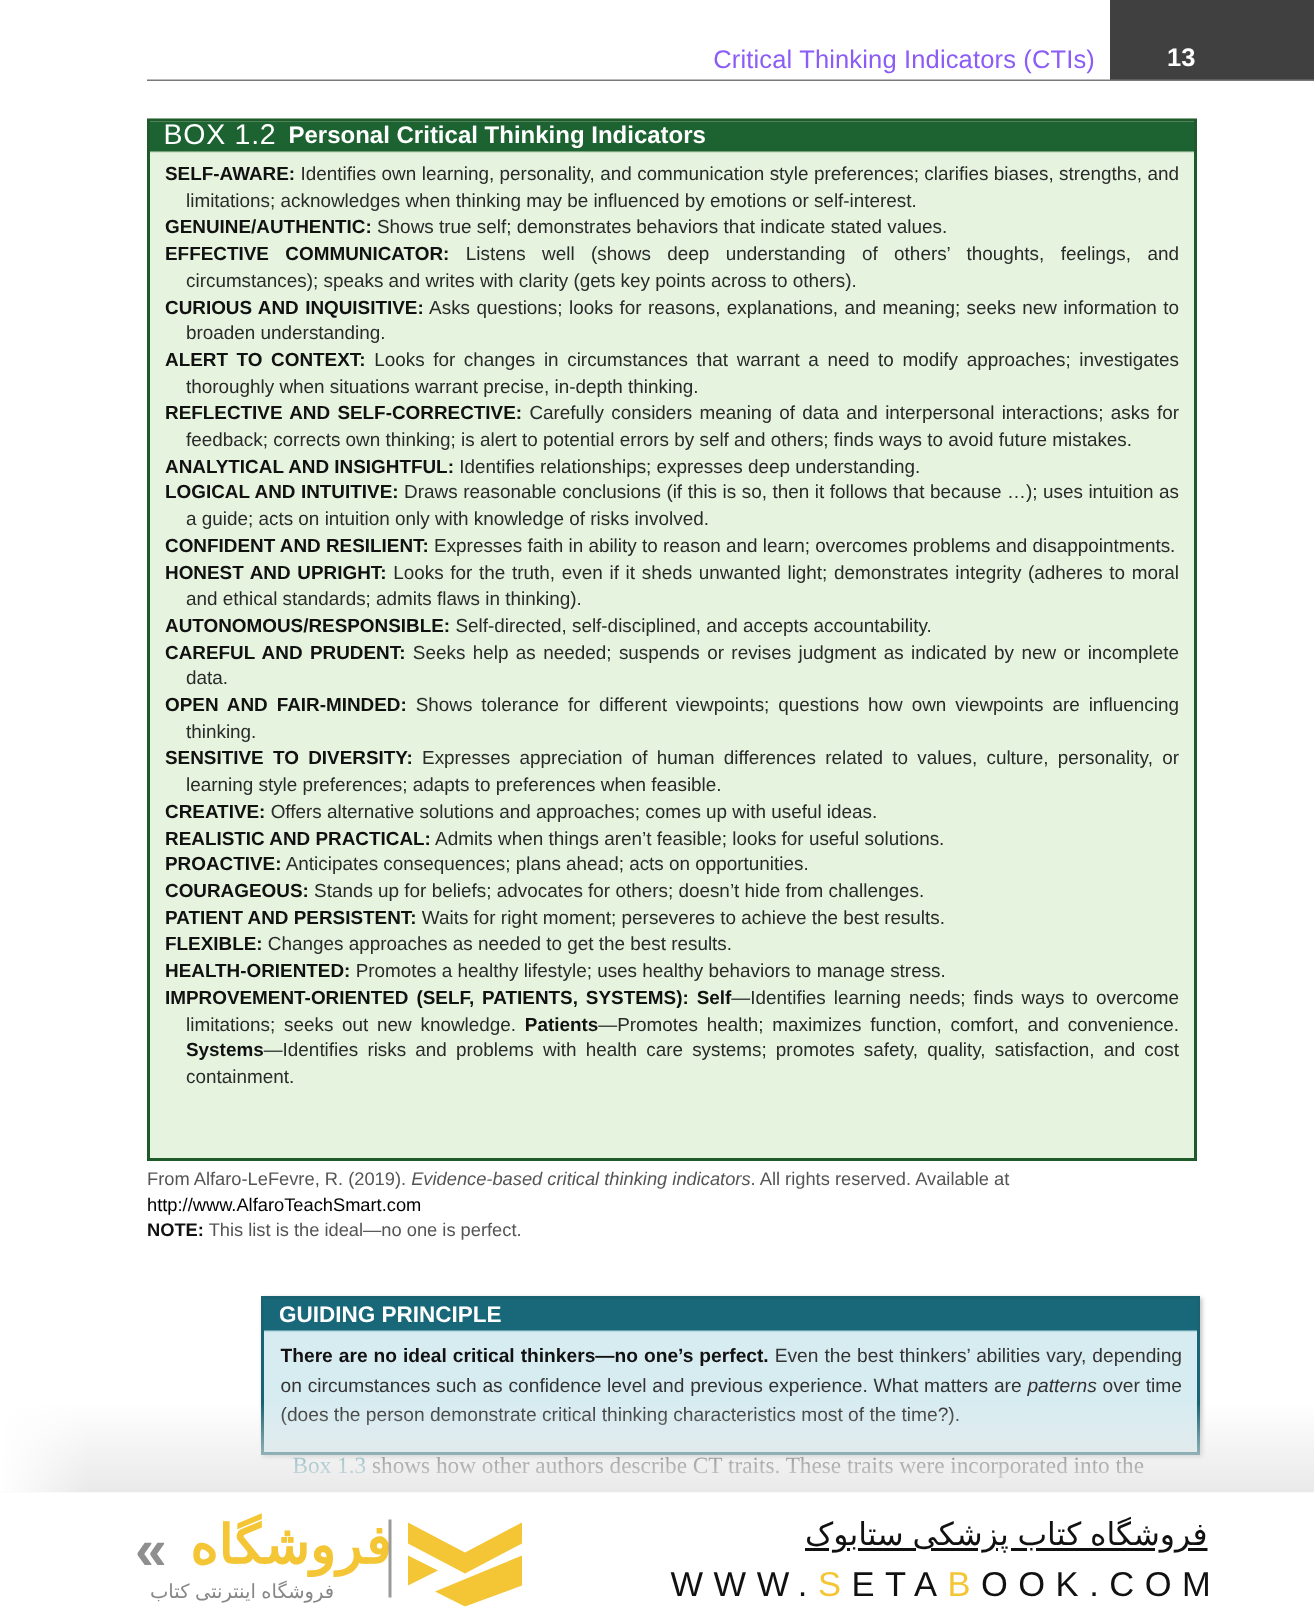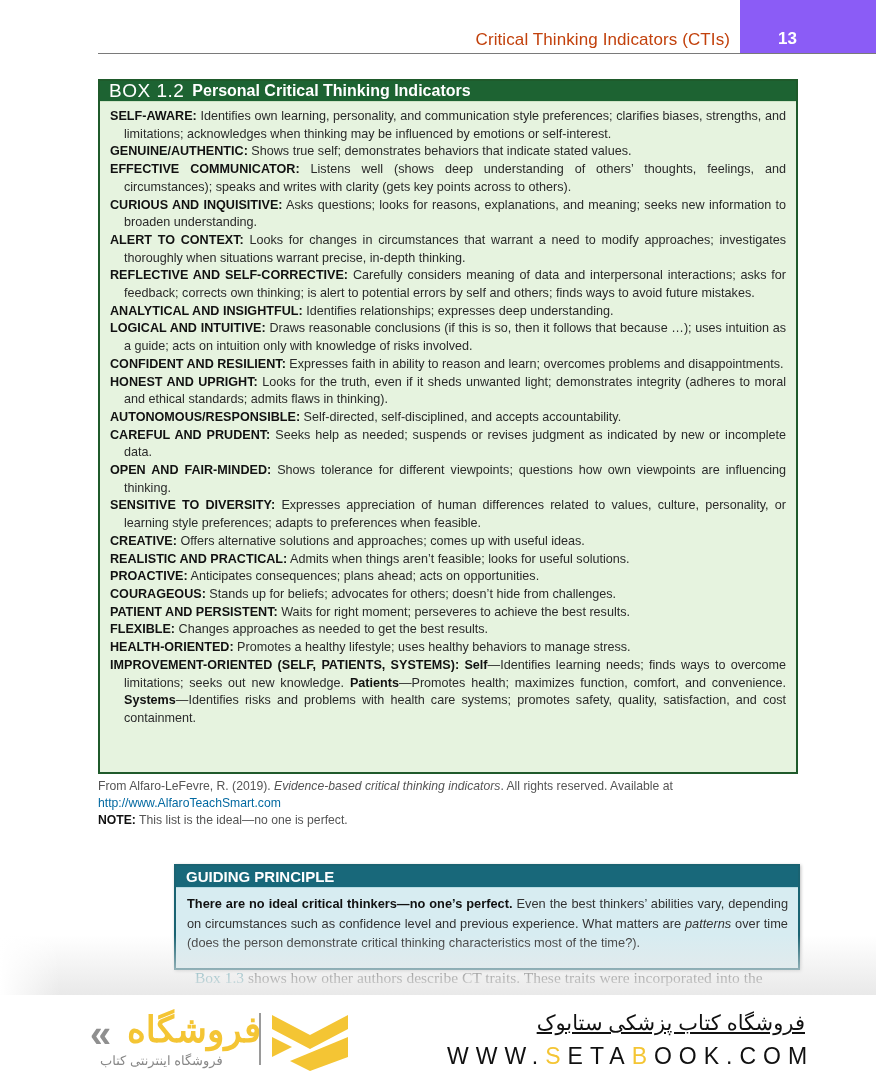--- a/index.html
+++ b/index.html
@@ -19,25 +19,25 @@
       background: linear-gradient(to right, #ffffff, rgba(255,255,255,0));
     }
 
     
     .running-header {
       position: absolute; left: 98px; top: 0; width: 642px; height: 54px;
       border-bottom: 1.5px solid #7a7a7a;
     }
     .running-title {
       position: absolute; right: 10px; bottom: 3px;
-      font-size: 17px; color: #c2410c; letter-spacing: 0.1px;
+      font-size: 17px; color: #8b5cf6; letter-spacing: 0.1px;
     }
     .page-tab {
       position: absolute; left: 740px; top: 0; width: 136px; height: 54px;
-      background: #8b5cf6; border-bottom: 1.5px solid #7a7a7a;
+      background: #404040; border-bottom: 1.5px solid #7a7a7a;
     }
     .page-number {
       position: absolute; left: 38px; bottom: 4px;
       font-size: 17px; font-weight: bold; color: #ffffff;
     }
 
     
     .box12 {
       position: absolute; left: 98px; top: 79px; width: 700px; height: 695px;
       border: 2px solid #1f5a2b; background: #e6f3df;
@@ -56,21 +56,21 @@
     }
     .ind-term { font-weight: bold; color: #111; }
     .ind-sub { font-weight: bold; color: #111; }
 
     
     .source {
       position: absolute; left: 98px; top: 778px; width: 690px;
       font-size: 12.2px; line-height: 17px; color: #555;
     }
     .source em { font-style: italic; }
-    .source-link { color: #0369a1; }
+    .source-link { color: #000000; }
     .note {
       position: absolute; left: 98px; top: 812px; width: 690px;
       font-size: 12.2px; line-height: 17px; color: #555;
     }
     .note-label { font-weight: bold; color: #111; }
 
     
     .guiding {
       position: absolute; left: 174px; top: 864px; width: 626px; height: 106px;
       border: 2px solid #1a6372; background: #d7ecf1;

